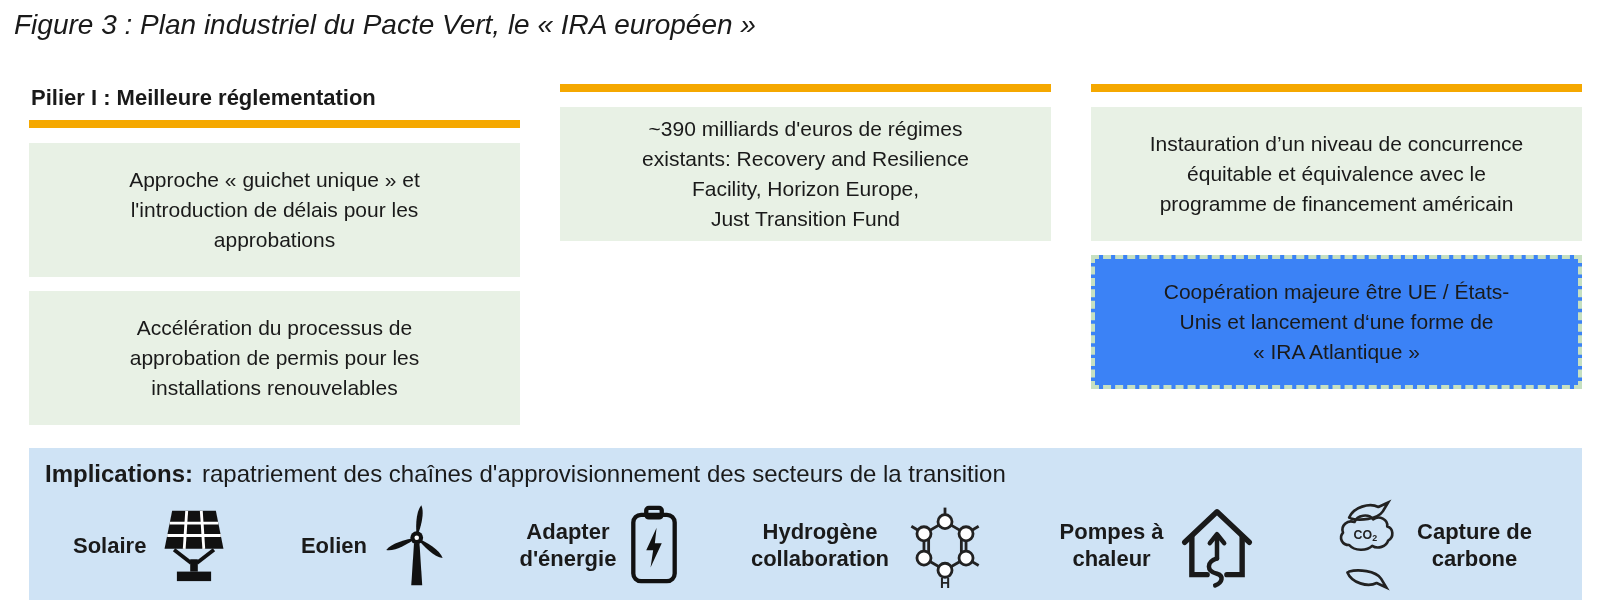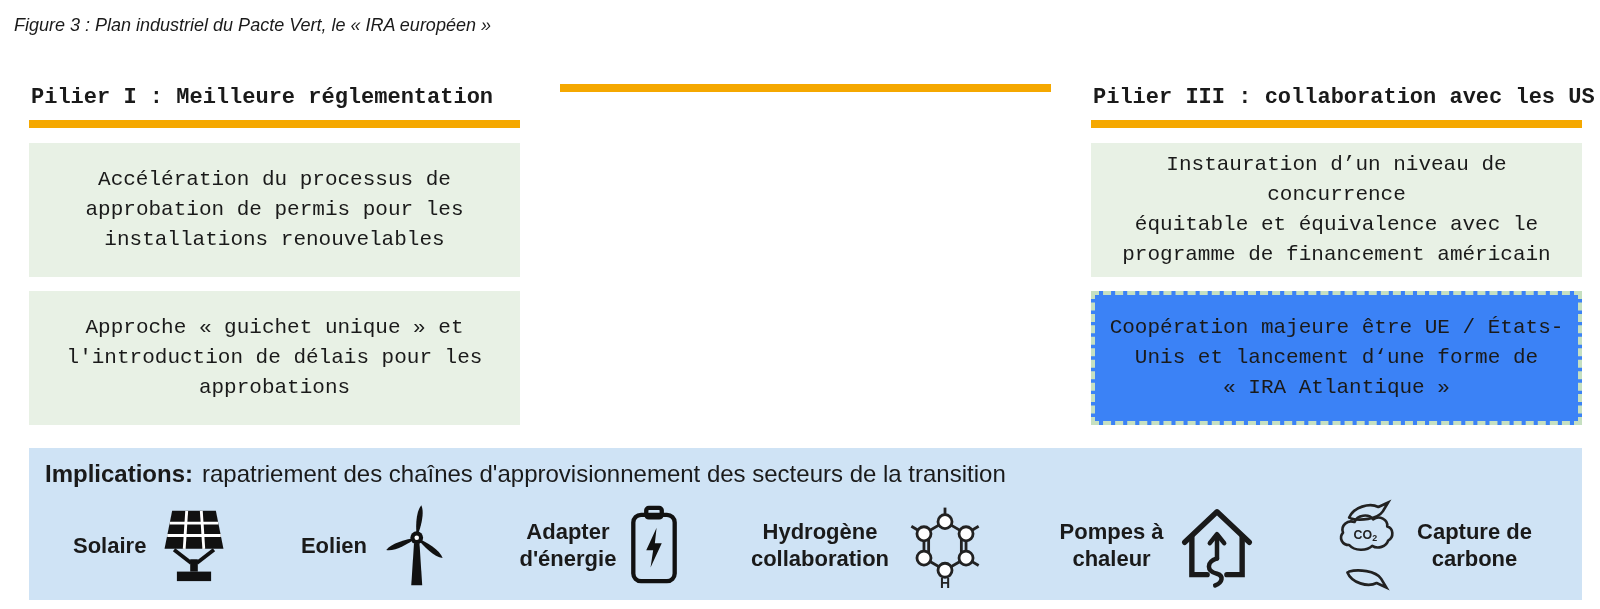--- a/index.html
+++ b/index.html
@@ -8,29 +8,28 @@
     width: 1600px;
     height: 609px;
     background: #ffffff;
     font-family: "Liberation Sans", sans-serif;
     color: #1a1a1a;
     overflow: hidden;
   }
   .figure-title {
     padding: 12px 0 0 14px;
     font-style: italic;
-    font-size: 18px;
+    font-size: 28px;
     line-height: 26px;
     color: #1a1a1a;
   }
   .pillars {
     display: flex;
     gap: 40px;
     margin: 46px 18px 0 29px;
-    font-family: Liberation Mono, monospace;
   }
   .pillar { flex: 1; min-width: 0; }
   .pillar-title {
     font-size: 22px;
     font-weight: bold;
     line-height: 28px;
     margin: 0 0 8px 2px;
     white-space: nowrap;
   }
   .accent-bar {
@@ -90,34 +89,37 @@
 
 <div class="canvas">
 
   <div class="figure-title">Figure 3 : Plan industriel du Pacte Vert, le « IRA européen »</div>
 
   <div class="pillars">
 
     <div class="pillar">
       <div class="pillar-title">Pilier I : Meilleure réglementation</div>
       <div class="accent-bar"></div>
+      <div class="box">Approche « guichet unique » et
+l'introduction de délais pour les
+approbations</div>
       <div class="box">Accélération du processus de
 approbation de permis pour les
 installations renouvelables</div>
-      <div class="box">Approche « guichet unique » et
-l'introduction de délais pour les
-approbations</div>
     </div>
 
     <div class="pillar">
       <div class="accent-bar"></div>
+      <div class="box">~390 milliards d'euros de régimes
+existants: Recovery and Resilience
+Facility, Horizon Europe,
+Just Transition Fund</div>
     </div>
 
     <div class="pillar">
-      <div class="pillar-title">Pilier III : collaboration avec les US</div>
       <div class="accent-bar"></div>
       <div class="box">Instauration d’un niveau de concurrence
 équitable et équivalence avec le
 programme de financement américain</div>
       <div class="box dashed">Coopération majeure être UE / États-
 Unis et lancement d‘une forme de
 « IRA Atlantique »</div>
     </div>
 
   </div>

